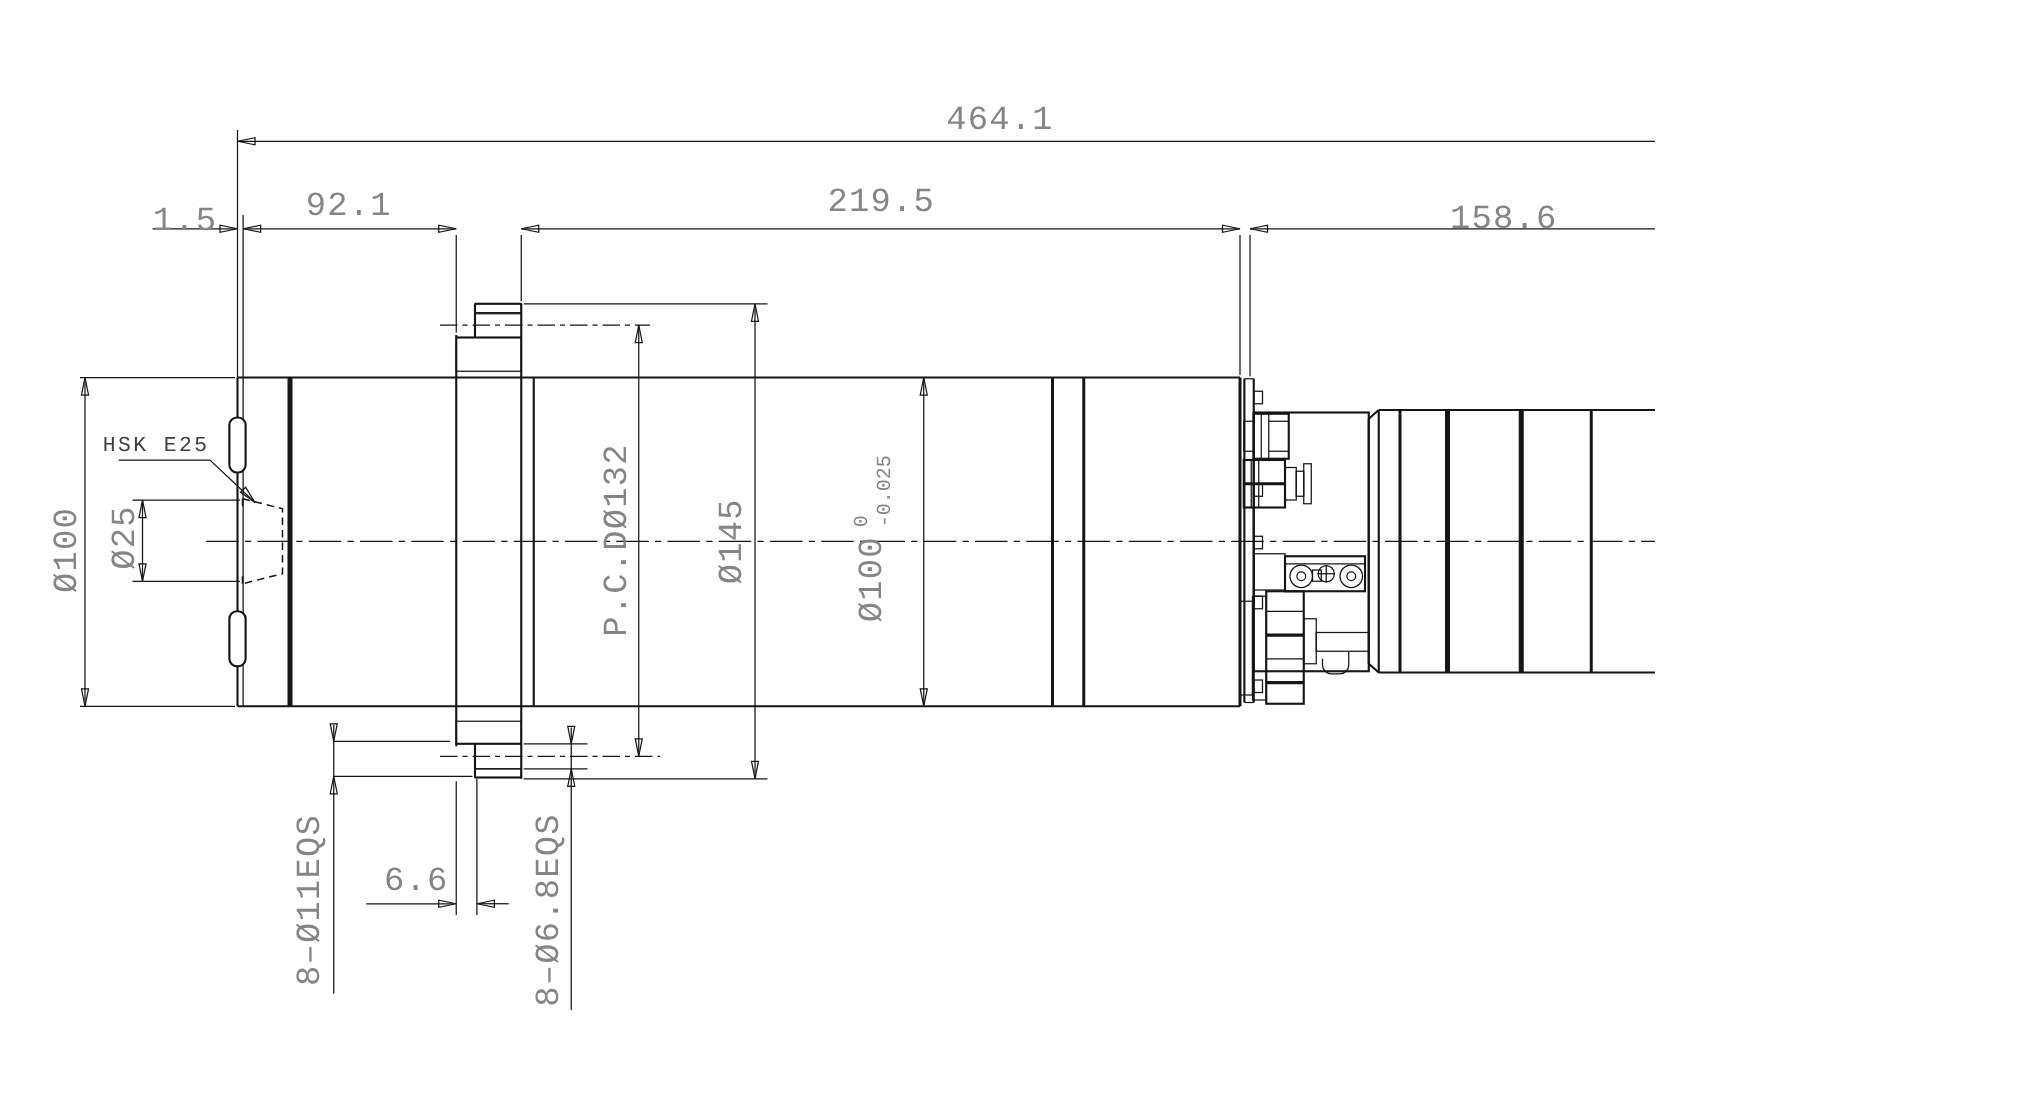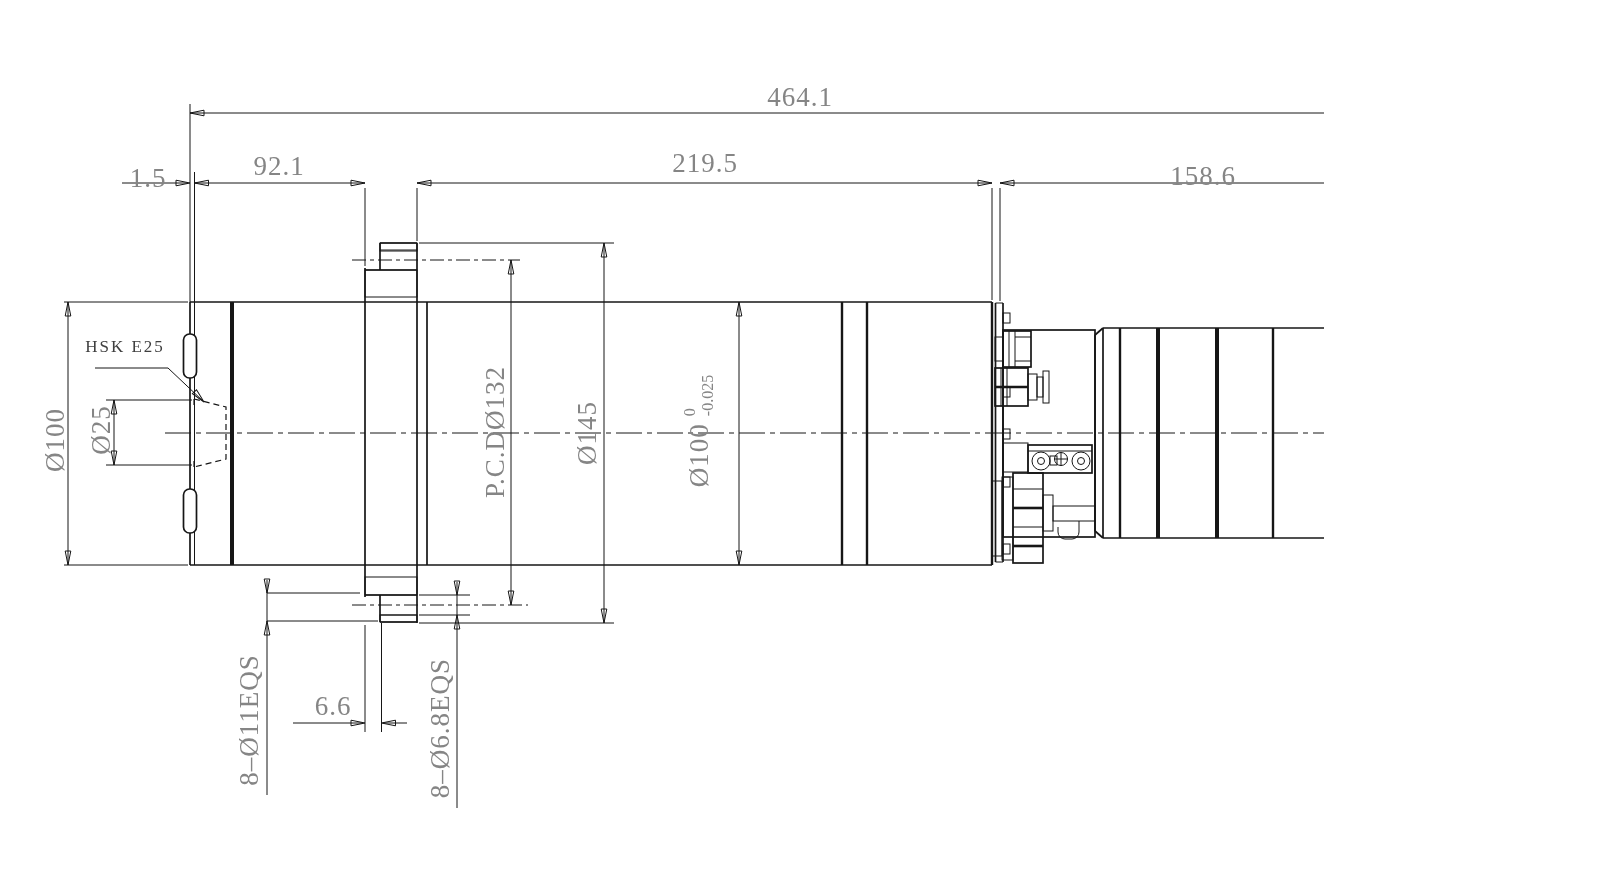--- a/index.html
+++ b/index.html
@@ -1,17 +1,17 @@
 <!DOCTYPE html>
 <html><head>
 <meta charset="utf-8">
 <style>
   html,body{margin:0;padding:0;background:#ffffff;}
   #canvas{position:relative;width:1324px;height:892px;background:#ffffff;overflow:hidden;
-          font-family:Liberation Serif, serif;}
+          font-family:Liberation Mono, monospace;}
   #canvas svg{position:absolute;left:0;top:0;}
   svg line, svg path, svg rect, svg circle{stroke:#161616;fill:none;stroke-linecap:butt;}
   .w1{stroke-width:1px;}
   .w16{stroke-width:1.7px;}
   .w2{stroke-width:2.4px;}
   .w25{stroke-width:2.6px;}
   .w4{stroke-width:4px;}
   .cl{stroke-width:1px;stroke-dasharray:26 5 5 5;}
   .bolt{stroke-width:1px;stroke-dasharray:14 4 4 4;}
   .hid{stroke-width:1.2px;stroke-dasharray:6 4;}
@@ -259,14 +259,14 @@
   <span>Ø100</span>
   <span class="tol-stack">
     <span>0</span>
     <span>-0.025</span>
   </span>
 </div>
 <div class="vlbl" style="left:1504px;top:431px;">Ø80</div>
 <div class="vlbl" style="left:249px;top:720px;">8–Ø11EQS</div>
 <div class="vlbl" style="left:440px;top:728px;">8–Ø6.8EQS</div>
 
-<div class="small-lbl" style="left:125px;top:347px;">HSK E25</div>
+<div class="small-lbl" style="left:125px;top:357px;">HSK E25</div>
 </div>
 
 </body></html>

